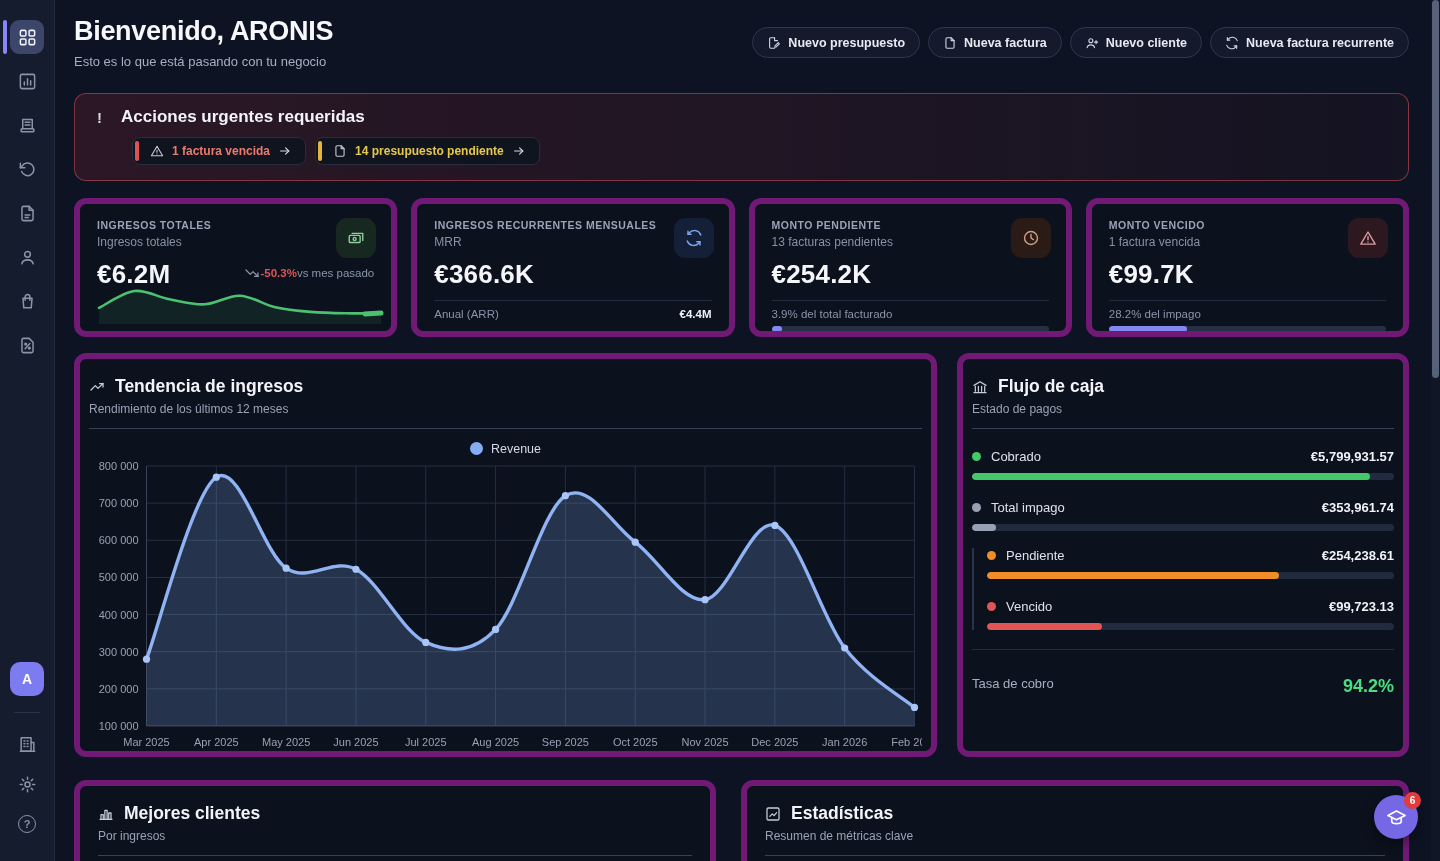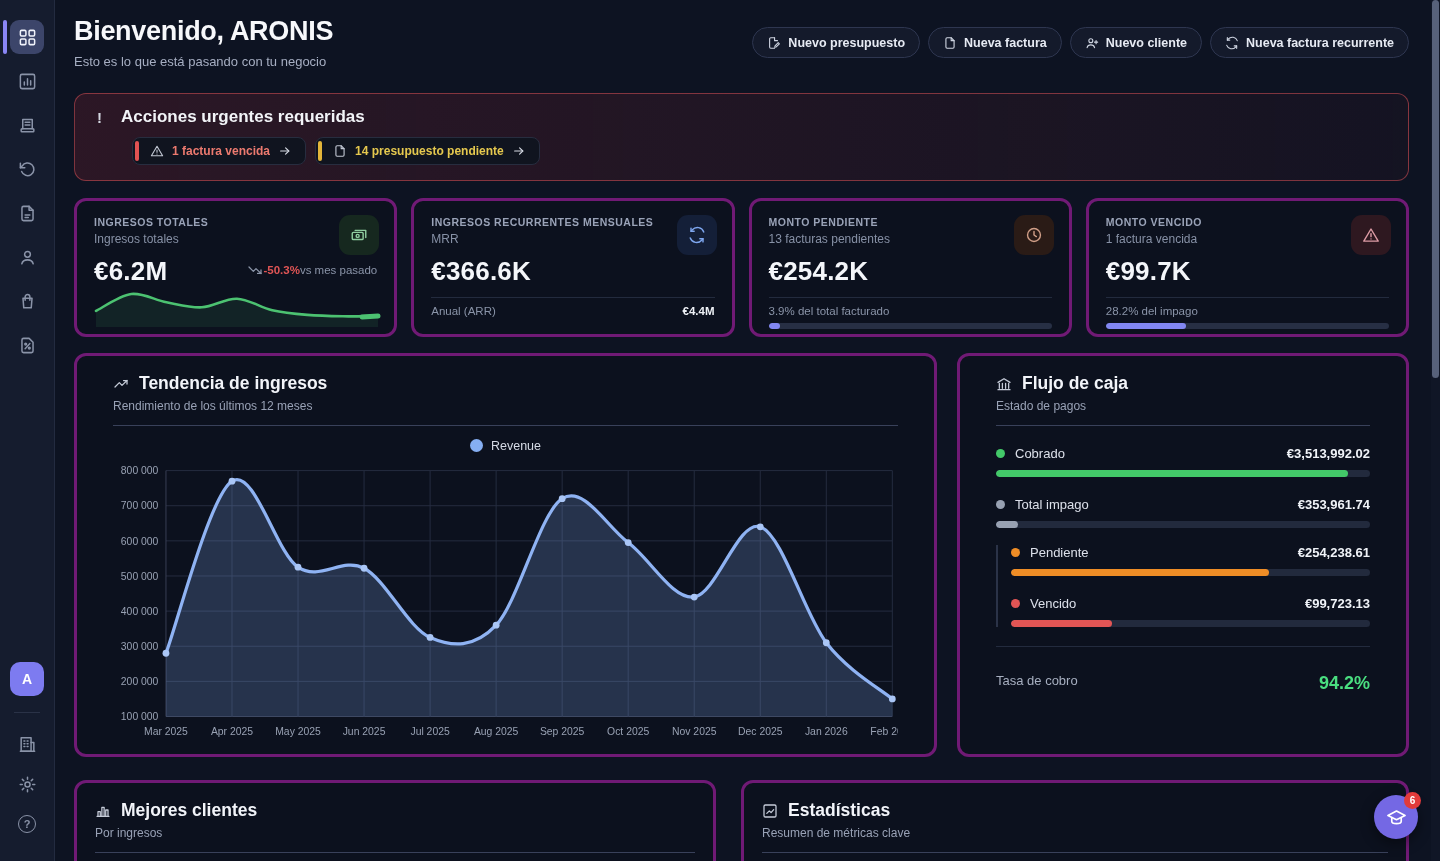--- a/index.html
+++ b/index.html
@@ -68,21 +68,21 @@
   }
   .chip::before {
     content:""; position:absolute; left:2px; top:3px; bottom:3px; width:4px;
     border-radius:3px; background:var(--bar);
   }
   .chip svg { width:14px; height:14px; color:#c2c8d4; }
   .chip .arrow svg { width:14px; height:14px; color:#d7dbe5; }
   
   .kpi-row { display:grid; grid-template-columns:repeat(4,1fr); gap:14px; margin-top:17px; }
   .card {
-    background:#0c111e; border:3px solid #701a75; border-radius:12px; position:relative;
+    background:#0c111e; border:6px solid #701a75; border-radius:12px; position:relative;
   }
   .kpi { height:139px; padding:15px 17px; overflow:hidden; }
   .kpi-label { font-size:10.5px; font-weight:700; letter-spacing:0.5px; color:#9aa3b8; }
   .kpi-sub { font-size:12px; color:#8791a6; margin-top:4px; }
   .kpi-value { font-size:26px; font-weight:700; color:#f4f6fa; margin-top:10px; letter-spacing:0.2px; }
   .icon-tile {
     position:absolute; right:15px; top:14px; width:40px; height:40px; border-radius:11px;
     display:flex; align-items:center; justify-content:center;
   }
   .icon-tile svg { width:18px; height:18px; }
@@ -98,21 +98,21 @@
   .kpi-divider { position:absolute; left:17px; right:17px; top:96px; height:1px; background:#232b3e; }
   .kpi-footer {
     position:absolute; left:17px; right:17px; top:104px;
     display:flex; justify-content:space-between; font-size:11.5px; color:#8a94a8;gap:48px;
   }
   .kpi-footer .fv { color:#eef1f6; font-weight:700; }
   .kpi-progress { position:absolute; left:17px; right:17px; top:122px; height:6px; border-radius:3px; background:#272f44; overflow:hidden; }
   .kpi-progress .fill { height:100%; border-radius:3px; background:#8287f2; }
   
   .mid-row { display:grid; grid-template-columns:1fr 452px; gap:20px; margin-top:16px; }
-  .panel { padding:17px 36px; height:404px; }
+  .panel { padding:17px 9px; height:404px; }
   .section-title { display:flex; align-items:center; gap:10px; font-size:17.5px; font-weight:700; color:#f2f4f9; }
   .section-title svg { width:17px; height:17px; color:#c6ccd9; }
   .section-sub { font-size:12px; color:#99a2b6; margin-top:5px; }
   .section-divider { height:1px; background:#39415a; margin-top:12px; }
   .legend { display:flex; align-items:flex-start; justify-content:center; gap:8px; margin-top:13px; }
   .legend-dot { width:13px; height:13px; border-radius:50%; background:#85aef2; }
   .legend-label { font-size:12.5px; color:#d5dae5; }
   #revenue-chart { display:block; margin-top:2px; width:100%; height:296px; }
   
   .cf-row { display:flex; align-items:center; font-size:13px; color:#dce0ea; }
@@ -467,21 +467,21 @@
             </svg></span>
         <span>Flujo de caja</span>
       </div>
       <div class="section-sub">Estado de pagos</div>
       <div class="section-divider"></div>
 
       <div class="cf-block">
         <div class="cf-row">
           <span class="cf-dot" style="background: rgb(67, 201, 105);"></span>
           <span>Cobrado</span>
-          <span class="cf-value">€3,513,992.02</span>
+          <span class="cf-value">€5,799,931.57</span>
         </div>
         <div class="cf-bar">
             <div class="fill" style="width: 94.2%; background: rgb(67, 201, 105);"></div>
           </div>
       </div>
 
       <div class="cf-block">
         <div class="cf-row">
           <span class="cf-dot" style="background: rgb(152, 161, 178);"></span>
           <span>Total impago</span>

